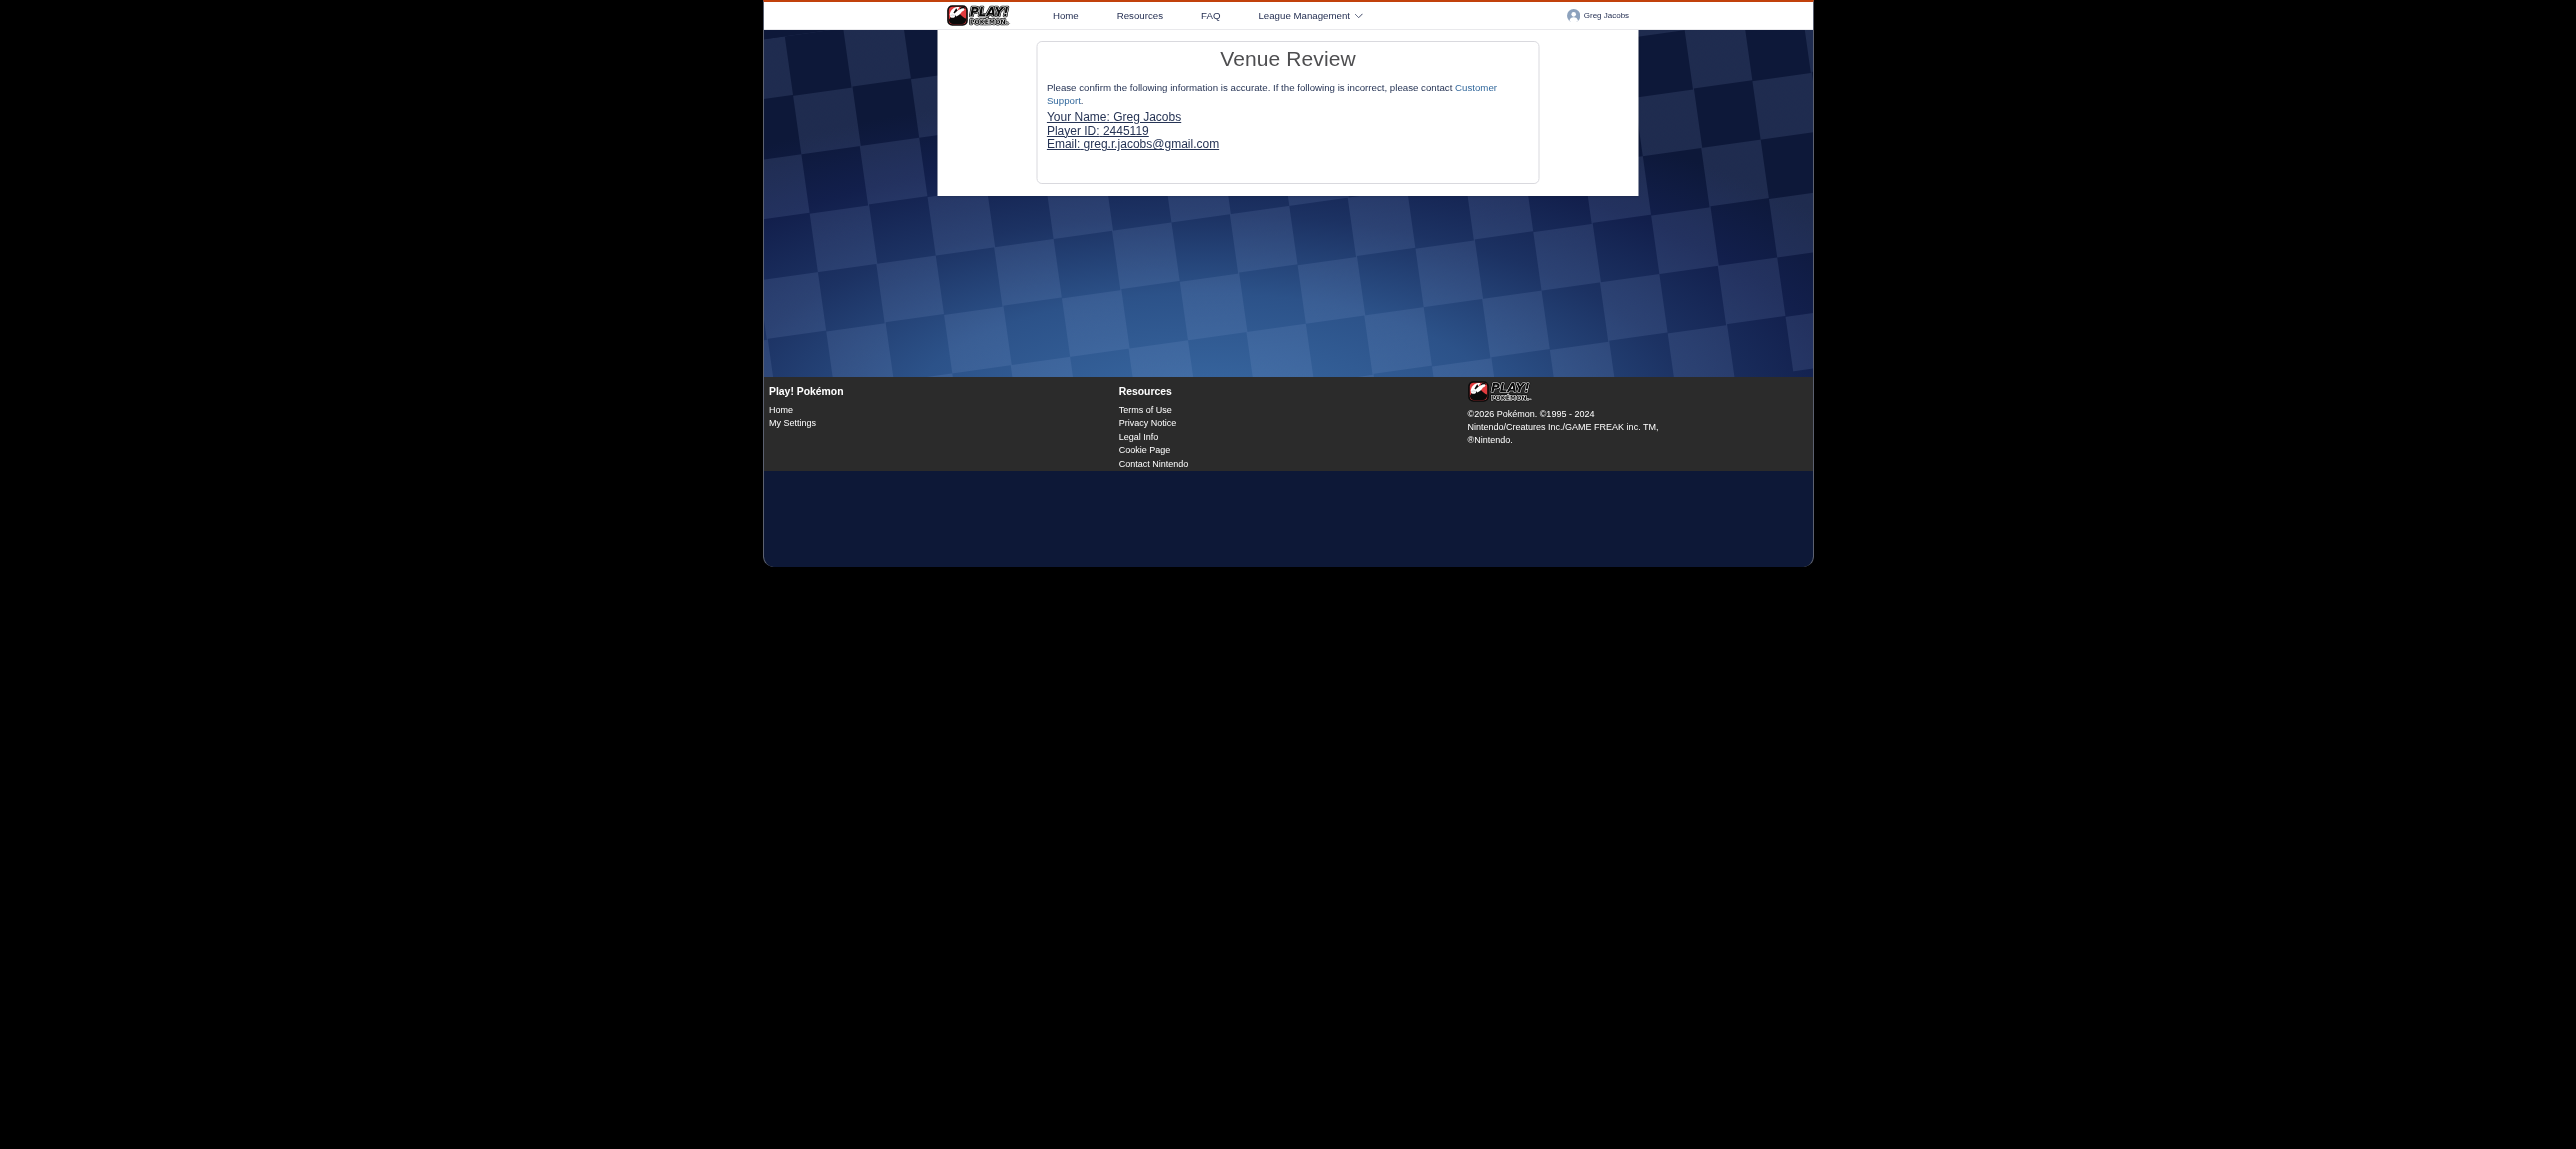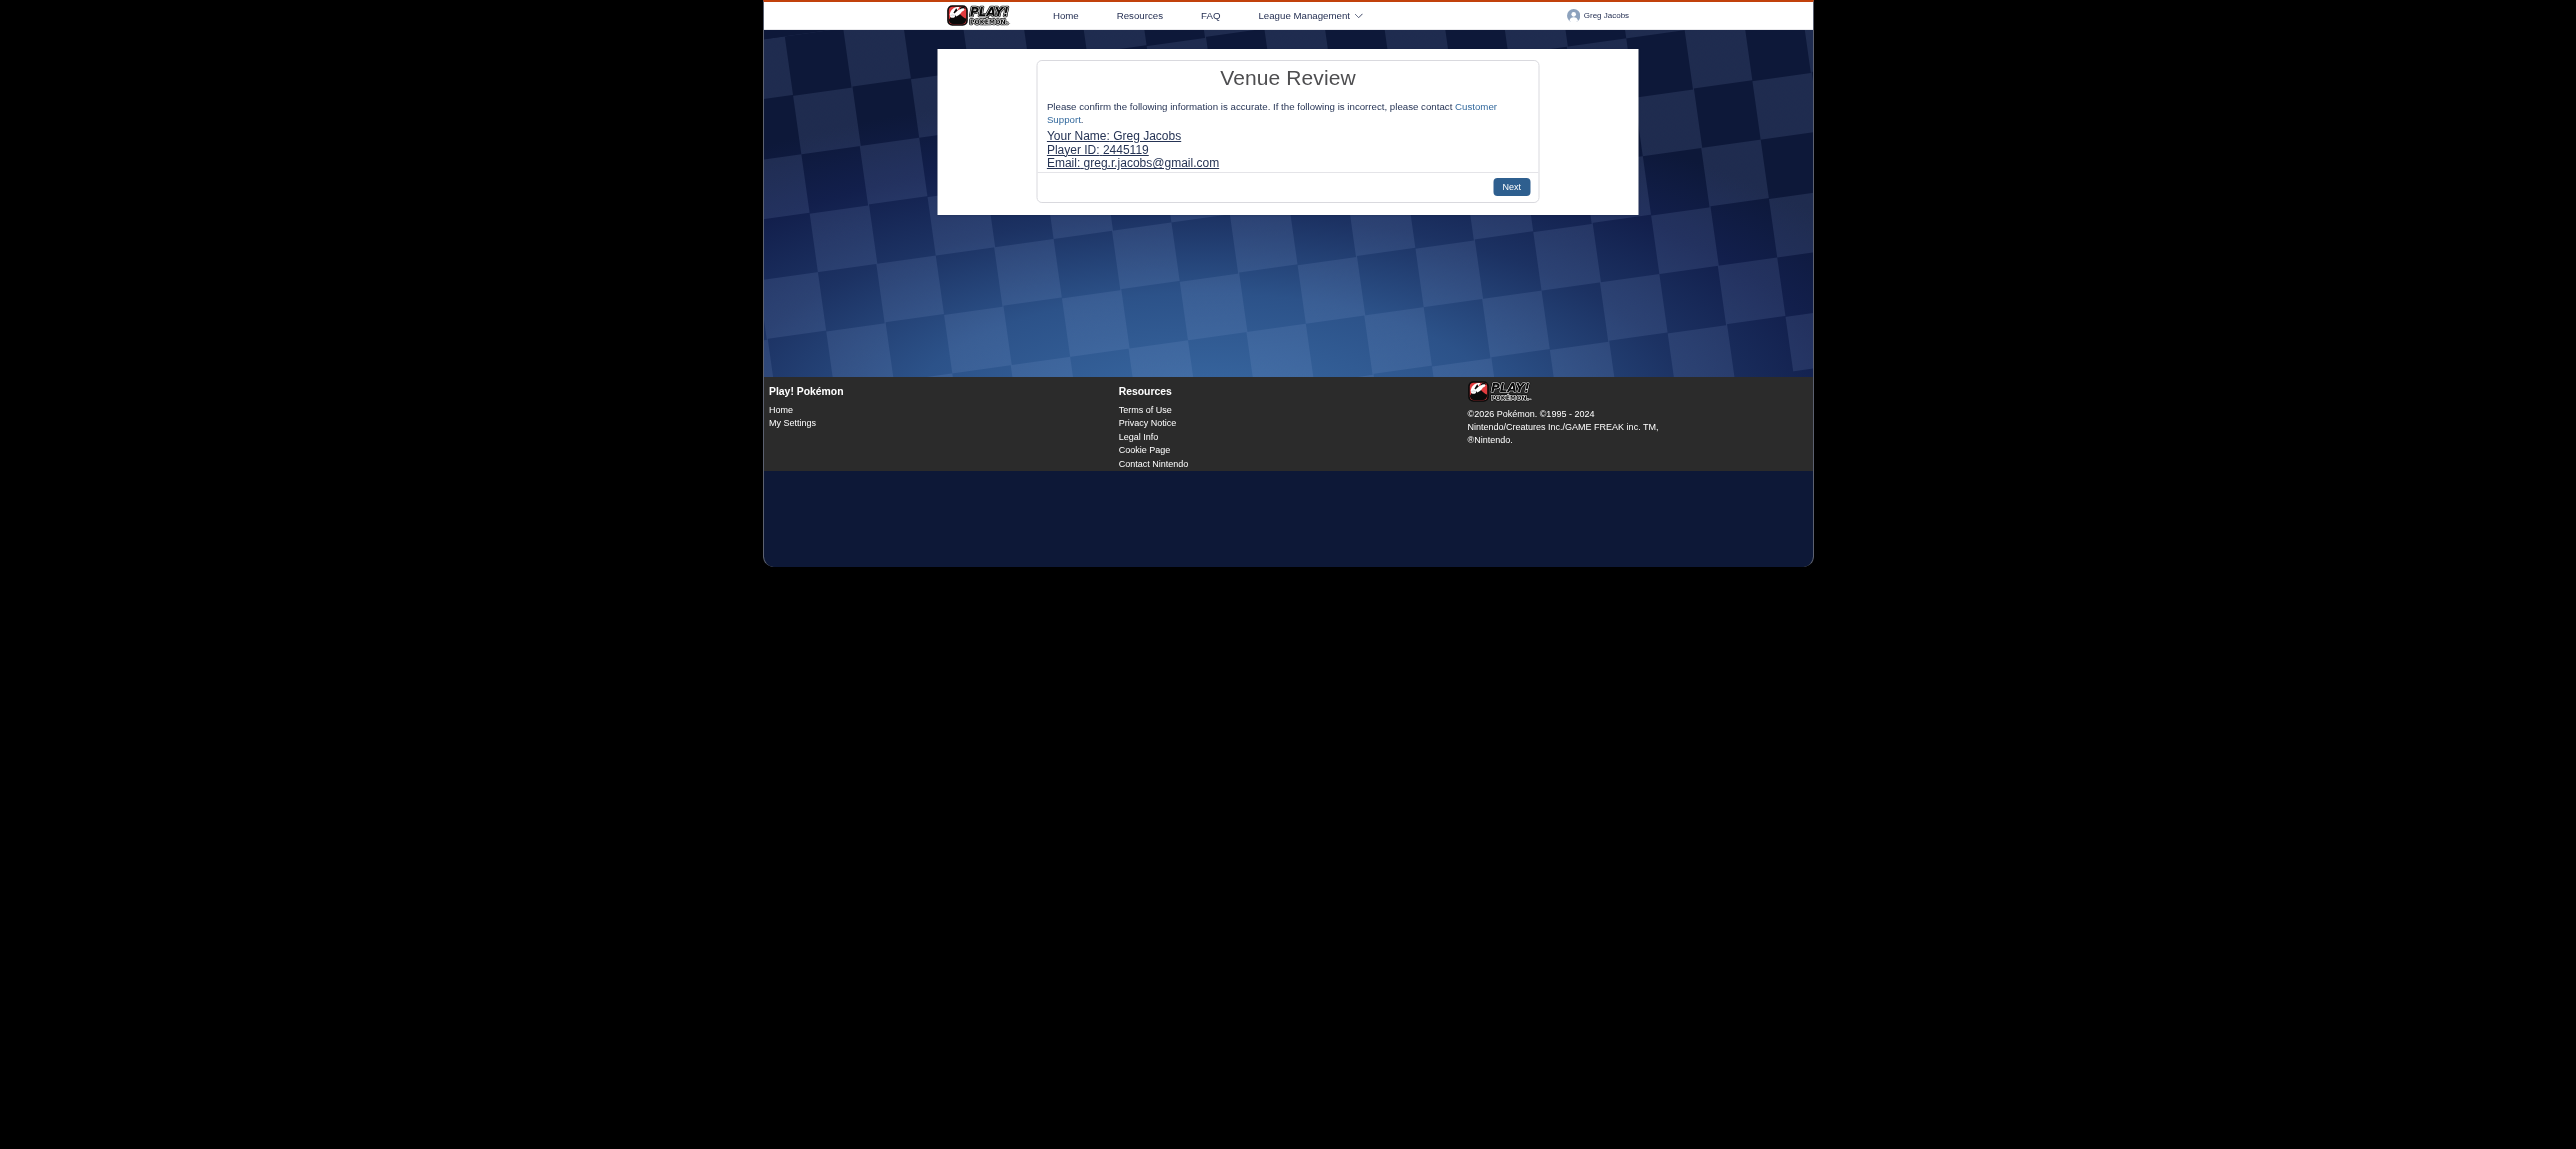--- a/index.html
+++ b/index.html
@@ -26,21 +26,21 @@
   .avatar-svg{width:13.4px;height:13.4px;display:block;}
 
   
   main{position:relative;height:347px;overflow:hidden;
     background:radial-gradient(75% 95% at 42% 112%, #3a6ba5 0%, #2c5289 38%, #1c3263 62%, #121f4c 82%, #0d1839 100%);}
   .bg-checker{position:absolute;inset:-18%;
     background:conic-gradient(rgba(150,175,225,0.13) 0deg 90deg, transparent 90deg 180deg,
                rgba(150,175,225,0.13) 180deg 270deg, transparent 270deg 360deg);
     background-size:119px 119px;transform:rotate(-8deg);}
 
-  .panel{position:absolute;left:50%;transform:translateX(-50%);top:19px;width:701px;height:166px;
+  .panel{position:absolute;left:50%;transform:translateX(-50%);top:0;width:701px;height:166px;
     background:#fff;box-shadow:0 0.7px 2.7px rgba(0,0,0,.25);}
   .card{width:503px;height:143px;margin:10.7px auto 0;border:0.7px solid #d9d9de;border-radius:5.4px;
     position:relative;box-sizing:border-box;background:#fff;}
   .card-body{padding:4px 9.4px 0;}
   .card h1{margin:0 0 9.4px;font-size:21px;line-height:25.5px;font-weight:400;color:#4e4e50;
     text-align:center;letter-spacing:0.1px;}
   .intro{margin:0 0 4px;font-size:9.7px;line-height:13.4px;color:#263455;}
   .intro a{color:#33699d;text-decoration:none;cursor:pointer;}
   .field{margin:0;font-size:12px;line-height:13.4px;color:#263455;text-decoration:underline;}
   .card-footer{position:absolute;left:0;right:0;bottom:0;height:30px;border-top:0.7px solid #e4e4e8;
@@ -124,23 +124,20 @@
 
     <section class="panel">
       <div class="card">
         <div class="card-body">
           <h1>Venue Review</h1>
           <p class="intro"><span>Please confirm the following information is accurate. If the following is incorrect, please contact </span><a>Customer Support</a><span>.</span></p>
           <p class="field"><span>Your Name:</span> <span>Greg Jacobs</span></p>
           <p class="field"><span>Player ID:</span> <span>2445119</span></p>
           <p class="field"><span>Email:</span> <span>greg.r.jacobs@gmail.com</span></p>
         </div>
-        <div class="card-footer">
-          <button class="next-btn">Next</button>
-        </div>
       </div>
     </section>
   </main>
 
   <footer>
     <div class="fcol">
       <h3>Play! Pokémon</h3>
       <a>Home</a>
       <a>My Settings</a>
     </div>

